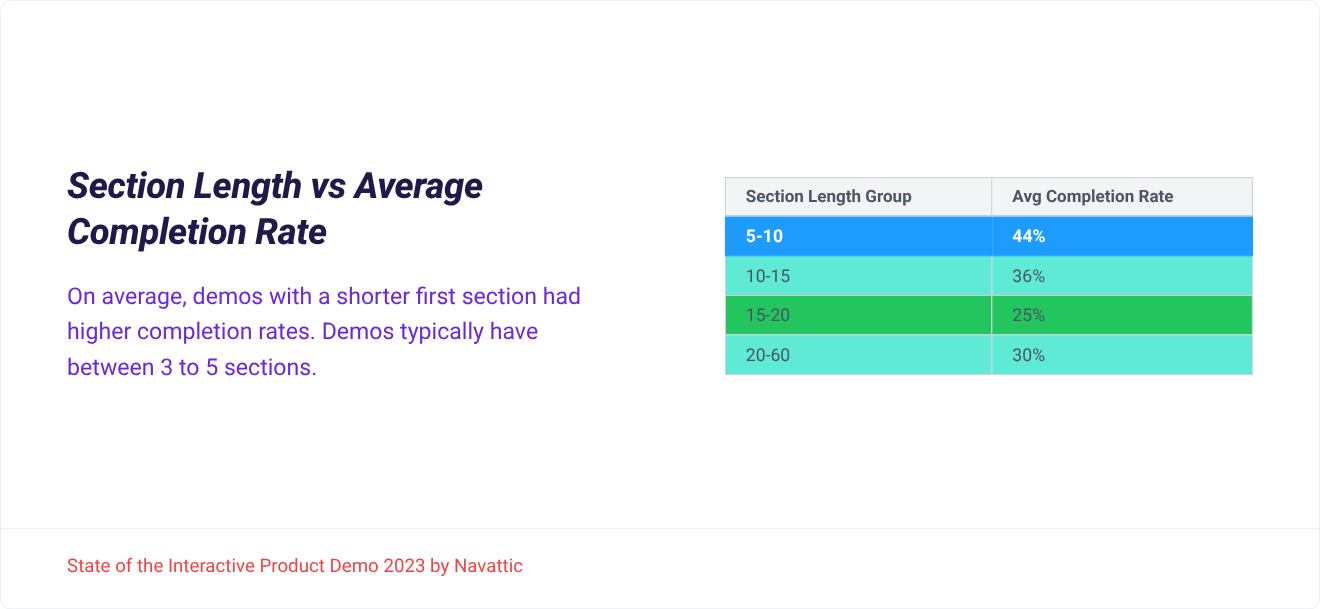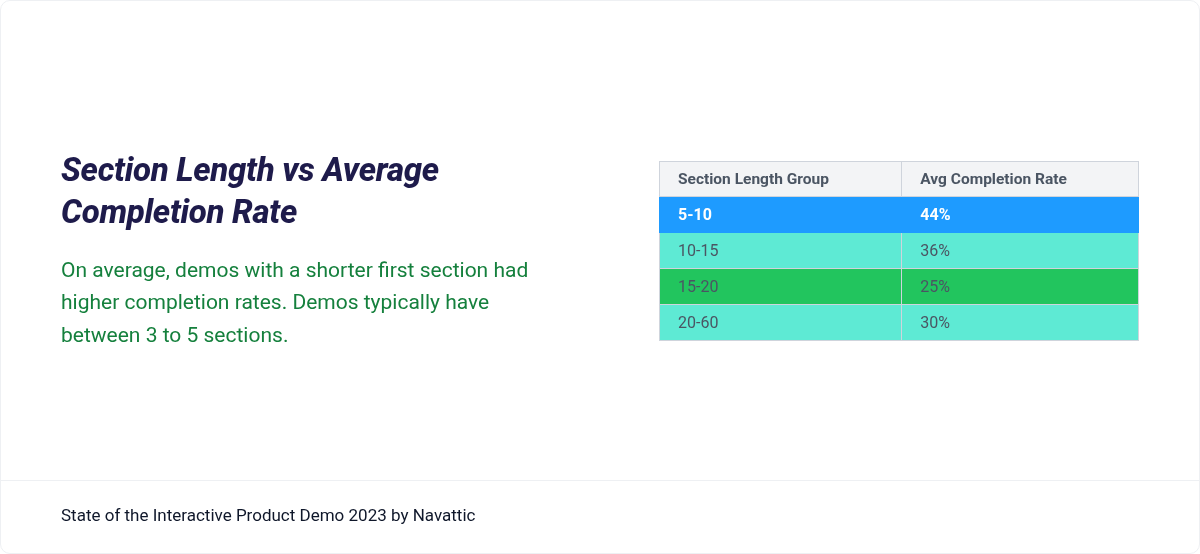--- a/index.html
+++ b/index.html
@@ -36,21 +36,21 @@
     font-weight: 800;
     color: #1e1b4b;
     line-height: 1.25;
     margin-bottom: 22px;
     letter-spacing: -0.3px;
     font-style: italic;
   }
   .desc {
     font-size: 21px;
     line-height: 1.55;
-    color: #15803d;
+    color: #6d28d9;
     font-weight: 400;
   }
   .table-col {
     flex: 1 1 50%;
     display: flex;
     justify-content: flex-end;
   }
   table.data-table {
     border-collapse: collapse;
     width: 480px;
@@ -80,21 +80,21 @@
     background: #5eead4;
     color: #4b5563;
   }
   table.data-table tr.row-plain td {
     background: #22c55e;
     color: #4b5563;
   }
   .footer {
     border-top: 1px solid #eef0f3;
     padding: 24px 60px 28px 60px;
-    color: #0f172a;
+    color: #ef4444;
     font-size: 17px;
   }
 </style>
 </head>
 <body>
 
 <div class="card">
   <div class="content">
     <div class="text-col">
       <h1 class="title">Section Length vs Average Completion Rate</h1>

